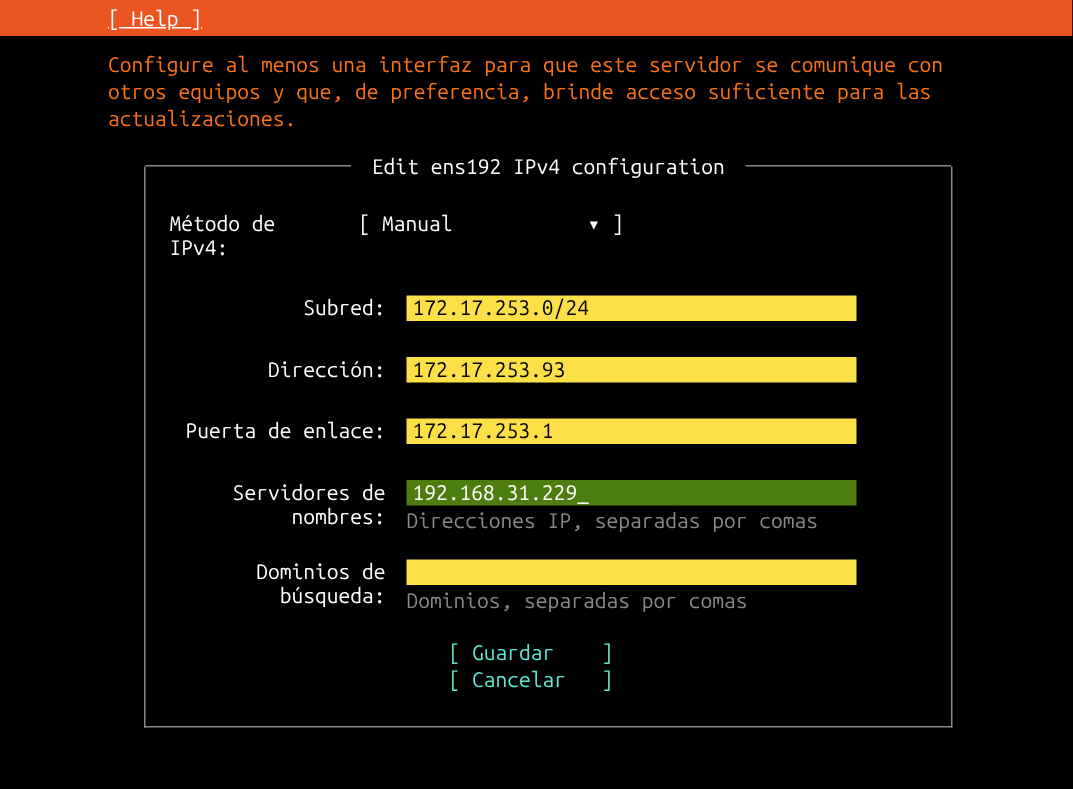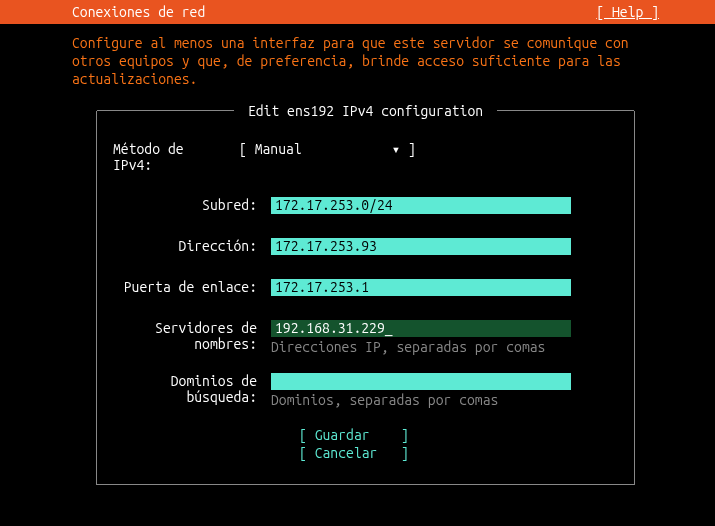--- a/index.html
+++ b/index.html
@@ -66,31 +66,31 @@
     padding-right: 14px;
     color: #fff;
     padding-top: 0;
   }
   .value-col { flex: 1; }
   .select {
     color: #fff;
   }
   .select-caret { margin-left: 90px; }
   .input {
-    background: #5eead4;
+    background: #fde047;
     color: #000;
     width: 300px;
     height: 17px;
     line-height: 17px;
     padding: 0 4px;
     display: block;
     white-space: pre;
   }
   .input.focused {
-    background: #14532d;
+    background: #4d7c0f;
     color: #fff;
   }
   .hint {
     color: #888;
     padding-top: 2px;
   }
   .actions {
     text-align: left;
     padding-left: 188px;
   }
@@ -104,21 +104,20 @@
     color: #4d4d4d;
     padding-top: 40px;
     line-height: 1.3;
   }
   .footer-action { white-space: pre; }
 </style>
 </head>
 <body>
 
 <div class="header">
-  <span>Conexiones de red</span>
   <span class="help">[ Help ]</span>
 </div>
 
 <div class="desc">Configure al menos una interfaz para que este servidor se comunique con otros equipos y que, de preferencia, brinde acceso suficiente para las actualizaciones.</div>
 
 <div class="dialog-wrap">
   <div class="dialog">
     <div class="dialog-title-row">
       <div class="dialog-title-line"></div>
       <span class="dialog-title"> Edit ens192 IPv4 configuration </span>

